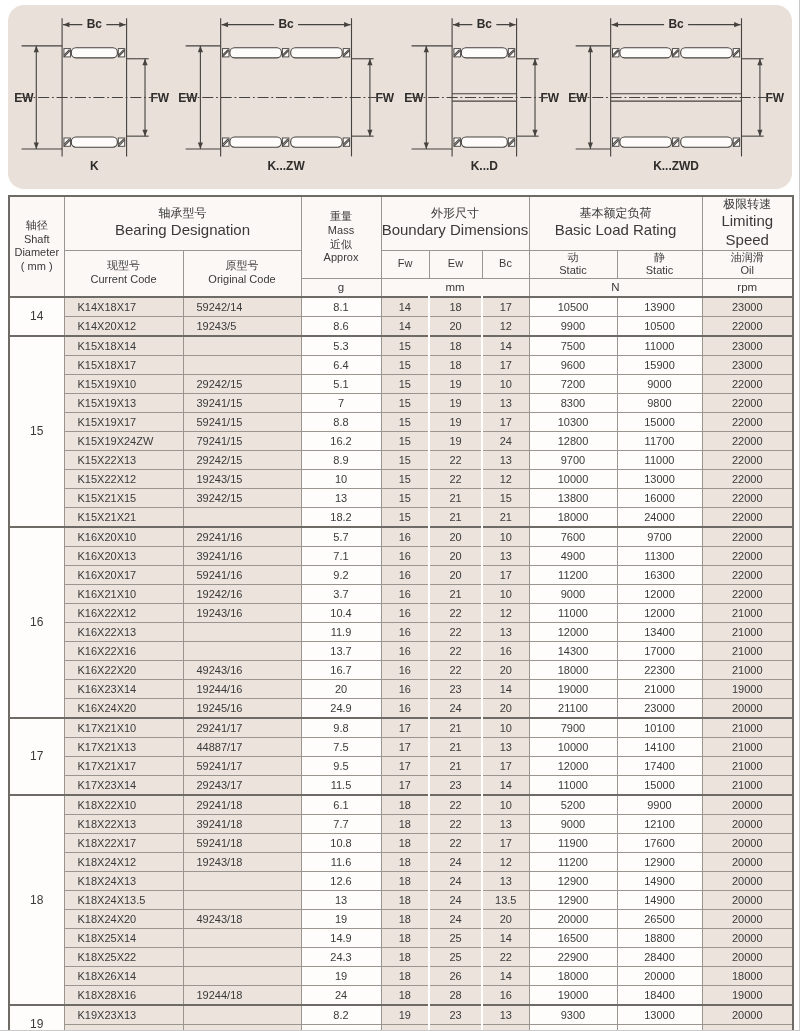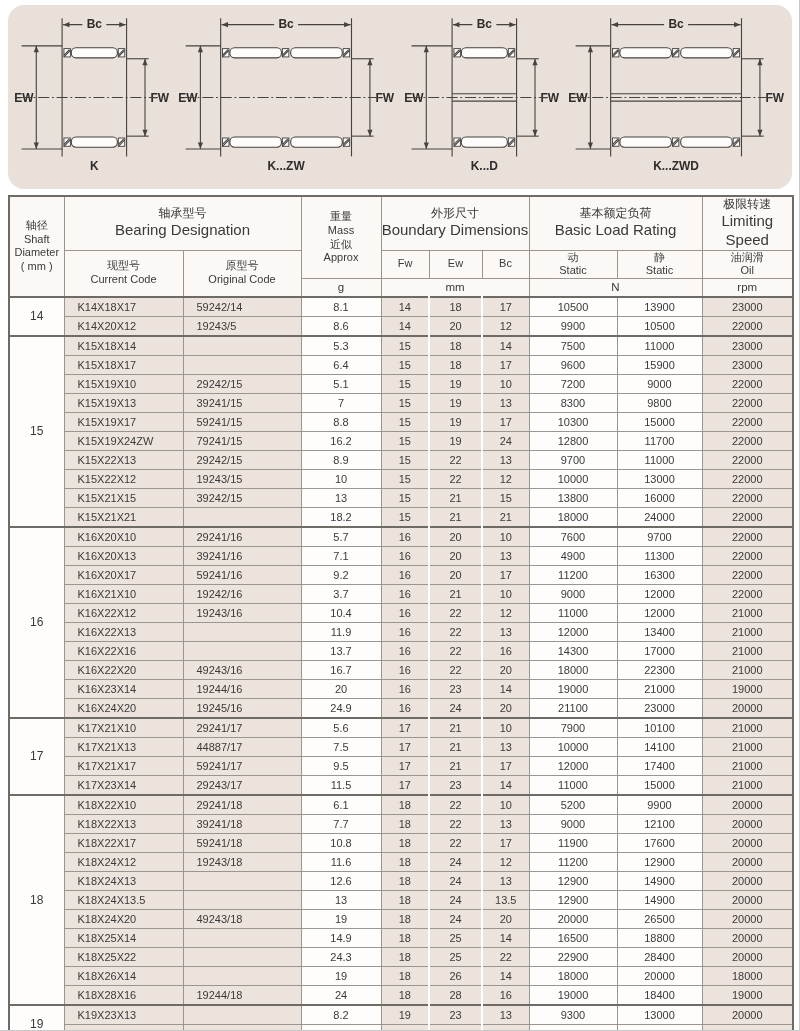--- a/index.html
+++ b/index.html
@@ -556,21 +556,21 @@
           <td class="c-beige w-sep">24</td>
           <td class="c-beige">20</td>
           <td class="c-white">21100</td>
           <td class="c-white">23000</td>
           <td class="c-beige">20000</td>
         </tr>
         <tr class="sec-start">
           <td rowspan="4" class="col-shaft">17</td>
           <td class="c-beige t-left">K17X21X10</td>
           <td class="c-beige t-left">29241/17</td>
-          <td class="c-white">5.6</td>
+          <td class="c-white">9.8</td>
           <td class="c-beige w-sep">17</td>
           <td class="c-beige w-sep">21</td>
           <td class="c-beige">10</td>
           <td class="c-white">7900</td>
           <td class="c-white">10100</td>
           <td class="c-beige">21000</td>
         </tr>
         <tr>
           <td class="c-beige t-left">K17X21X13</td>
           <td class="c-beige t-left">44887/17</td>

